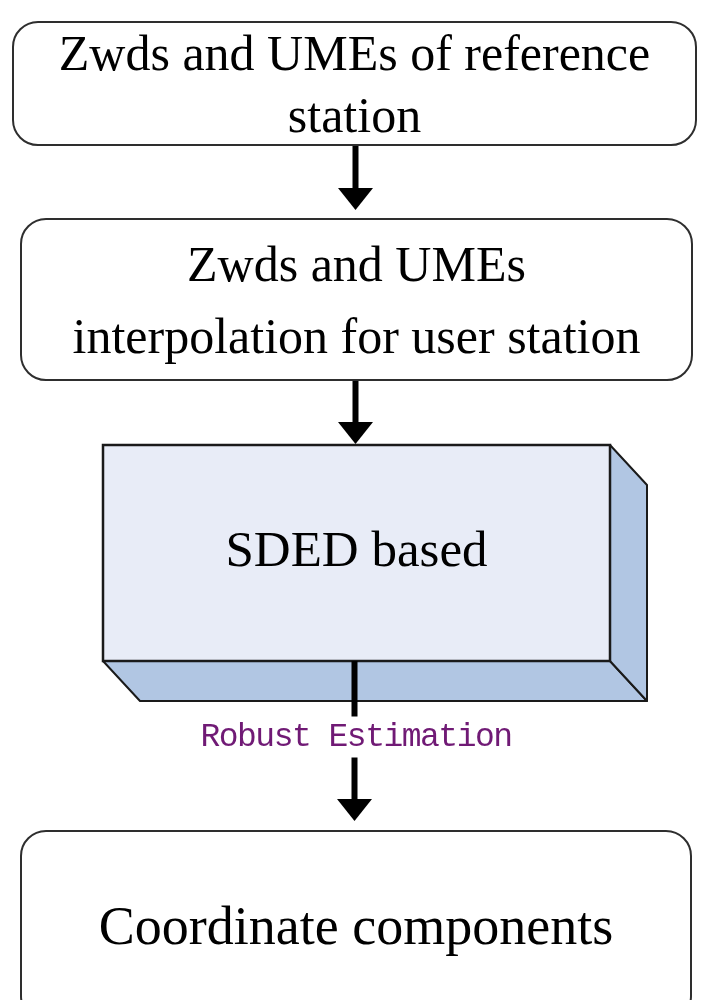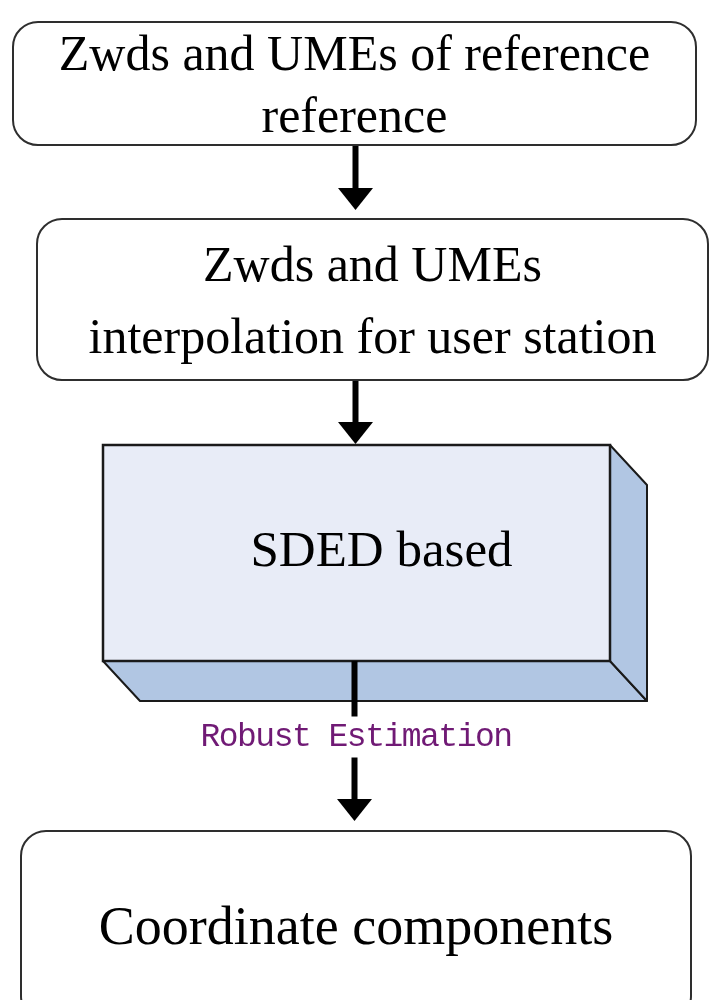--- a/index.html
+++ b/index.html
@@ -26,38 +26,37 @@
     align-items: center;
     justify-content: center;
     text-align: center;
     color: #000000;
     margin-top: 8px;
   }
   .node .line { white-space: nowrap; }
 
   .node1 { left: 12px;  top: 13px;  width: 685px; height: 125px;
            font-size: 50px; line-height: 62px; }
-  .node2 { left: 36px;  top: 210px; width: 673px; height: 163px;
+  .node2 { left: 20px;  top: 210px; width: 673px; height: 163px;
            font-size: 50px; line-height: 72px; }
   .node4 { left: 20px;  top: 822px; width: 672px; height: 192px;
            font-size: 54px; line-height: 60px; }
 
   .node3-text {
     position: absolute;
     left: 103px; top: 445px; width: 507px; height: 208px;
     display: flex;
     flex-direction: column;
     align-items: center;
     justify-content: center;
     text-align: center;
     font-size: 51px;
     line-height: 64px;
     color: #000000;
     pointer-events: none;
-    padding-left: 25px;
   }
 
   .svg-layer {
     position: absolute;
     left: 0; top: 0;
     width: 711px; height: 1000px;
   }
 
   .edge-label {
     position: absolute;
@@ -96,21 +95,21 @@
     </g>
 
     <g>
       <line x1="354.5" y1="661" x2="354.5" y2="802" stroke="#000000" stroke-width="6"></line>
       <polygon points="337,799 372,799 354.5,821" fill="#000000"></polygon>
     </g>
   </svg>
 
   <div class="node node1">
     <div class="line">Zwds and UMEs of reference</div>
-    <div class="line">reference</div>
+    <div class="line">station</div>
   </div>
 
   <div class="node node2">
     <div class="line">Zwds and UMEs</div>
     <div class="line">interpolation for user station</div>
   </div>
 
   <div class="node3-text">
     <div class="line">SDED based</div>
   </div>

